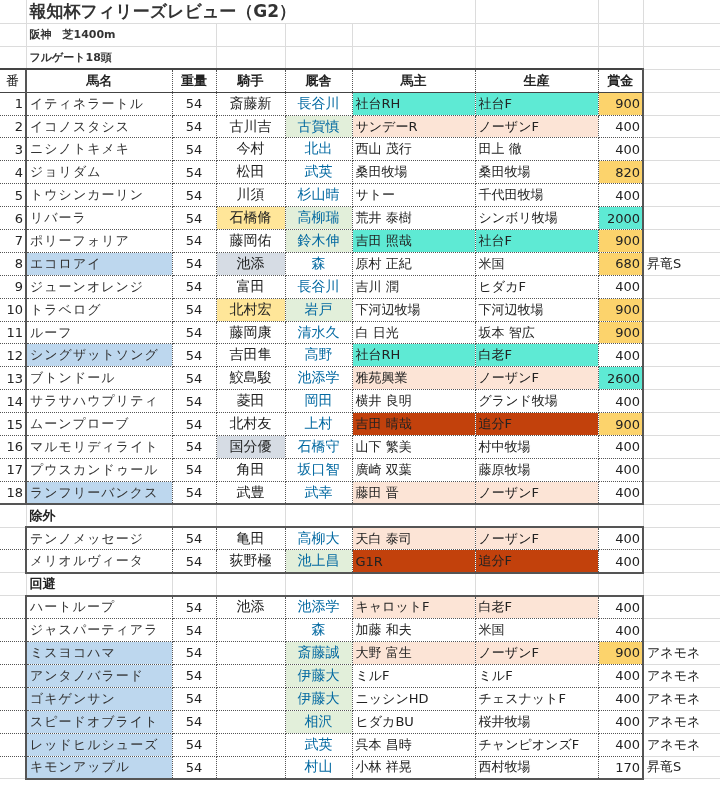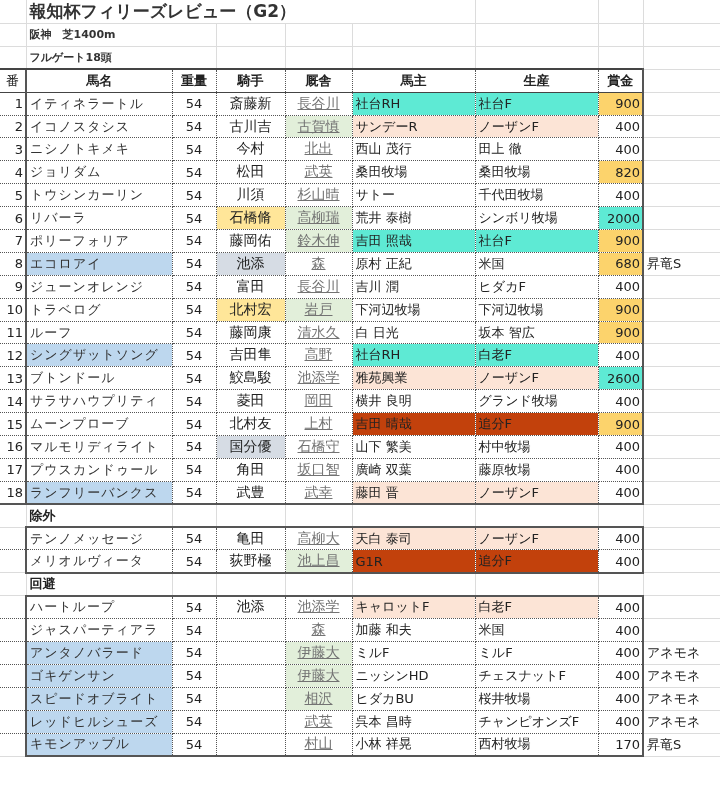--- a/index.html
+++ b/index.html
@@ -20,21 +20,21 @@
   .y { background:#5eead4; }
   .o { background:#fcd36c; }
   .lo { background:#ffe699; }
   .pk { background:#fce4d6; }
   .gr { background:#e2efda; }
   .bl { background:#bdd7ee; }
   .lb { background:#c2410c;margin-top:16px; }
   .gy { background:#d6dce4; }
   .horse { color:#333; letter-spacing:1px;font-family:Liberation Mono, monospace; }
   .jockey { font-size:14px; }
-  .stable { color:#737373; font-size:14px;text-decoration:underline; }
+  .stable { color:#0369a1; font-size:14px; }
   .sect { font-weight:bold; }
 </style>
 </head>
 <body>
 
 <table>
   <colgroup>
     <col style="width:26px">
       <col style="width:146px">
       <col style="width:44px">
@@ -343,20 +343,31 @@
         <td class="c dot dotb">54</td>
         <td class="c dot jockey dotb"></td>
         <td class="c dot stable dotb">森</td>
         <td class="dot dotb">加藤 和夫</td>
         <td class="dot dotb">米国</td>
         <td class="r rbar dotb">400</td>
         <td></td>
       </tr>
       <tr>
         <td class="num" style="border-bottom: 1px dotted rgb(85, 85, 85);"></td>
+        <td class="horse lbar dot bl dotb">ミスヨコハマ</td>
+        <td class="c dot dotb">54</td>
+        <td class="c dot jockey dotb"></td>
+        <td class="c dot stable gr dotb">斎藤誠</td>
+        <td class="dot pk dotb">大野 富生</td>
+        <td class="dot pk dotb">ノーザンF</td>
+        <td class="r rbar o dotb">900</td>
+        <td>アネモネ</td>
+      </tr>
+      <tr>
+        <td class="num" style="border-bottom: 1px dotted rgb(85, 85, 85);"></td>
         <td class="horse lbar dot bl dotb">アンタノバラード</td>
         <td class="c dot dotb">54</td>
         <td class="c dot jockey dotb"></td>
         <td class="c dot stable gr dotb">伊藤大</td>
         <td class="dot dotb">ミルF</td>
         <td class="dot dotb">ミルF</td>
         <td class="r rbar dotb">400</td>
         <td>アネモネ</td>
       </tr>
       <tr>

